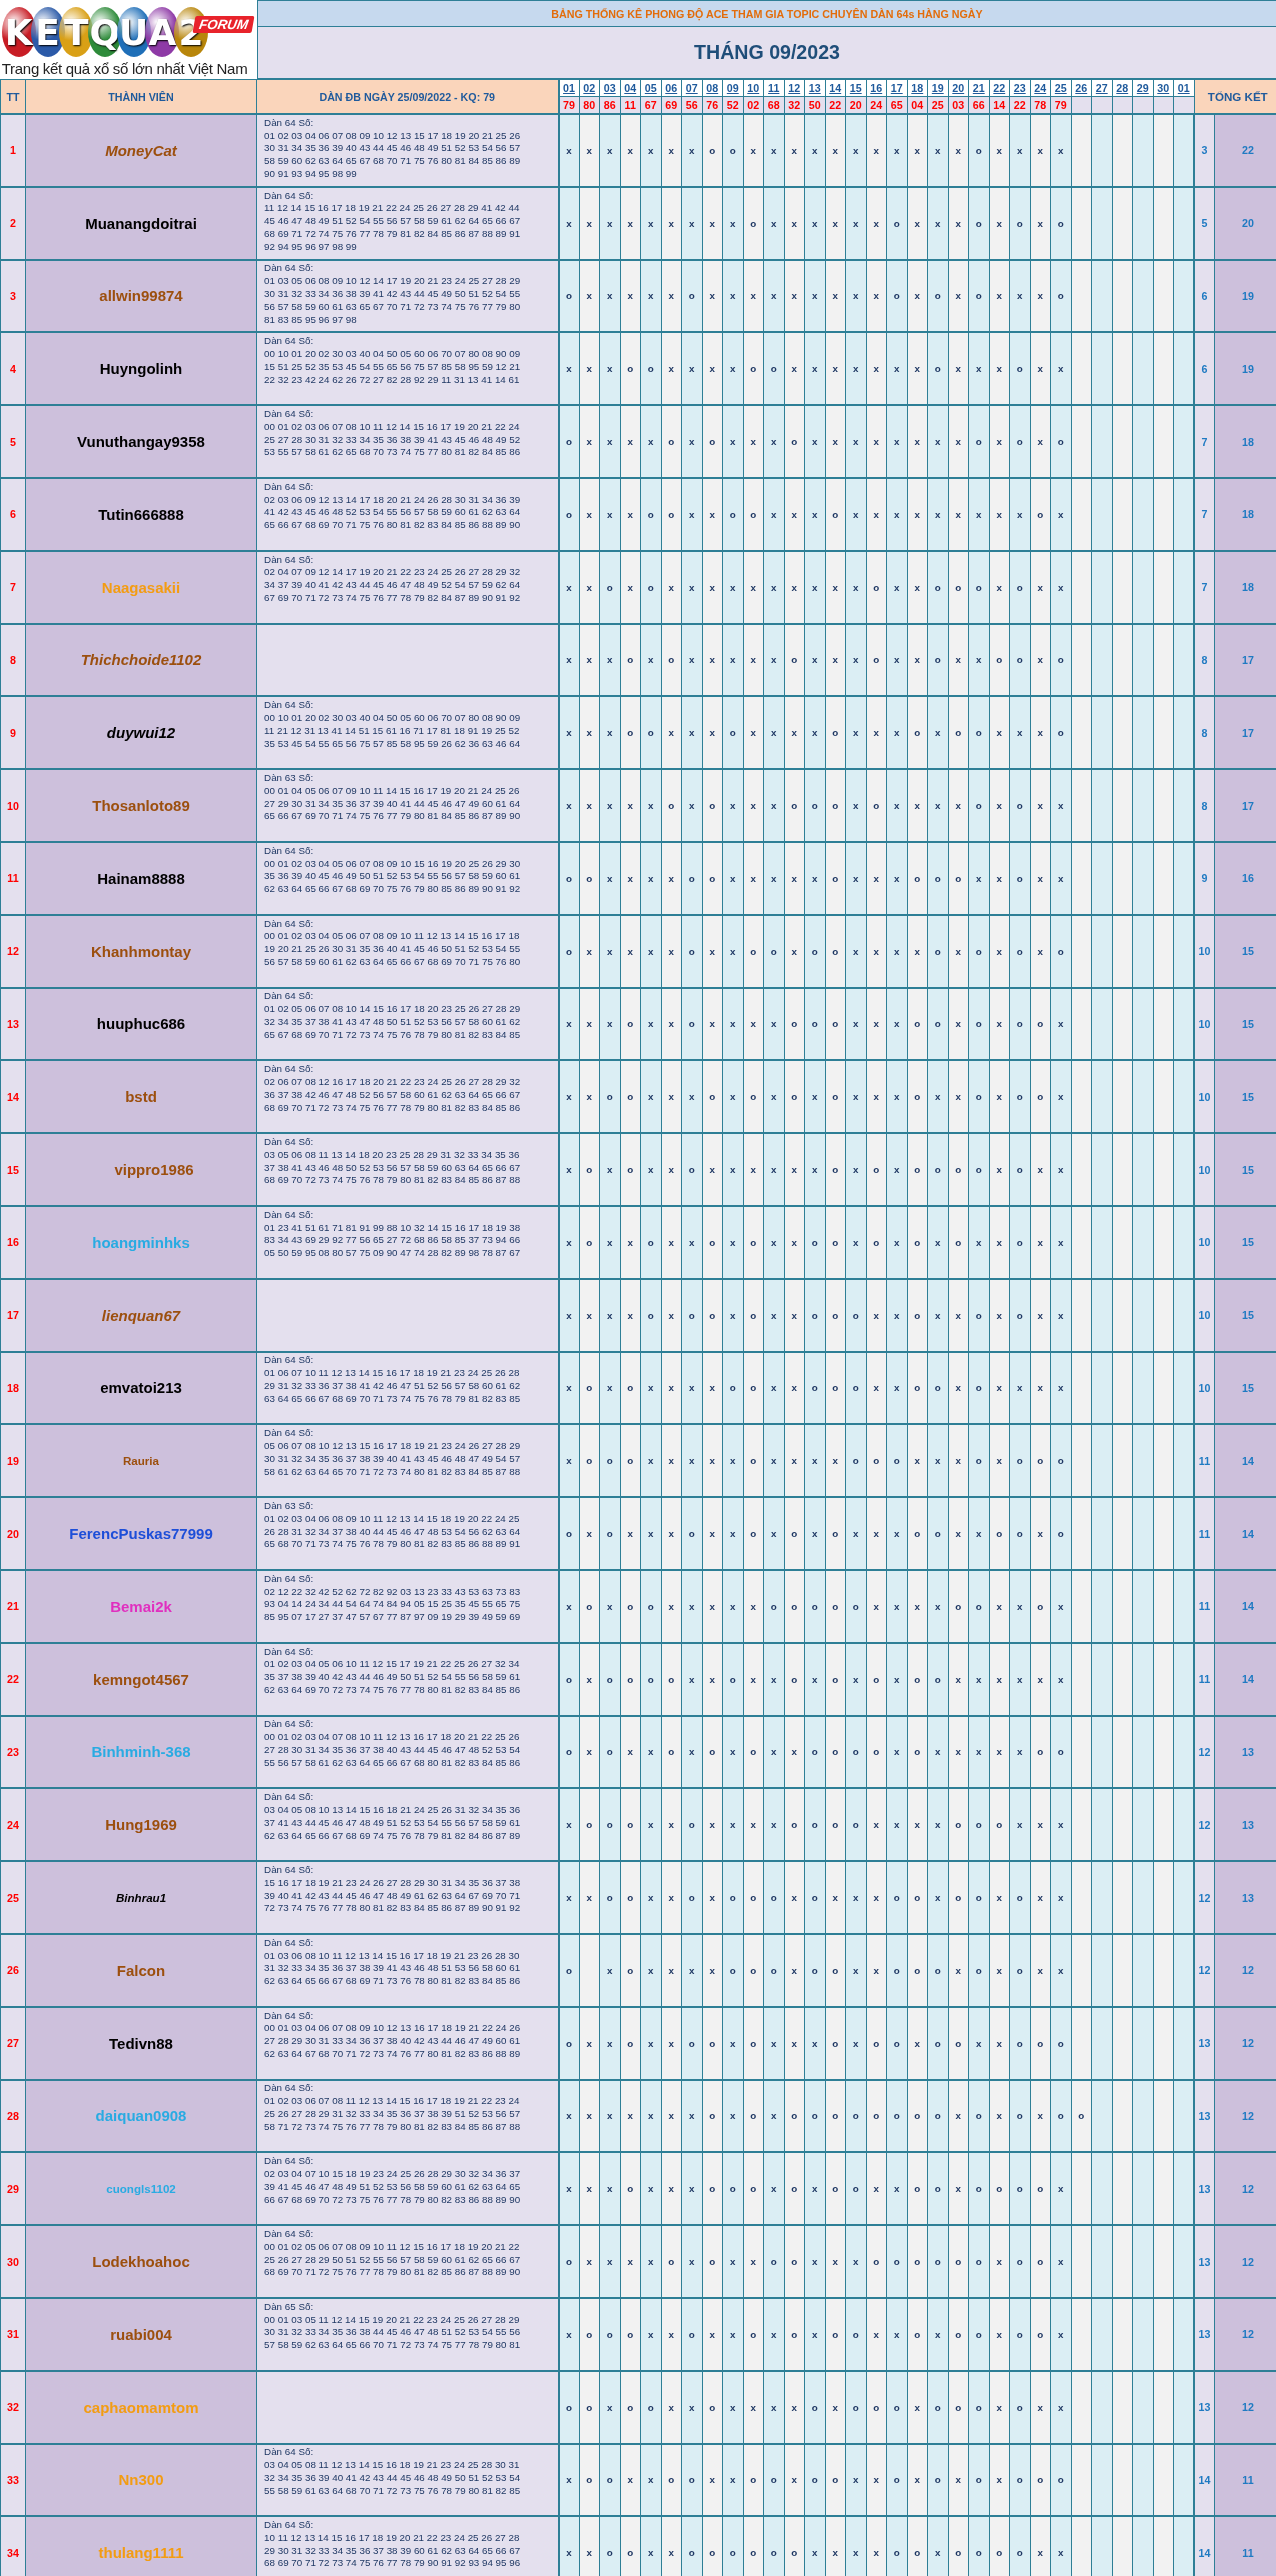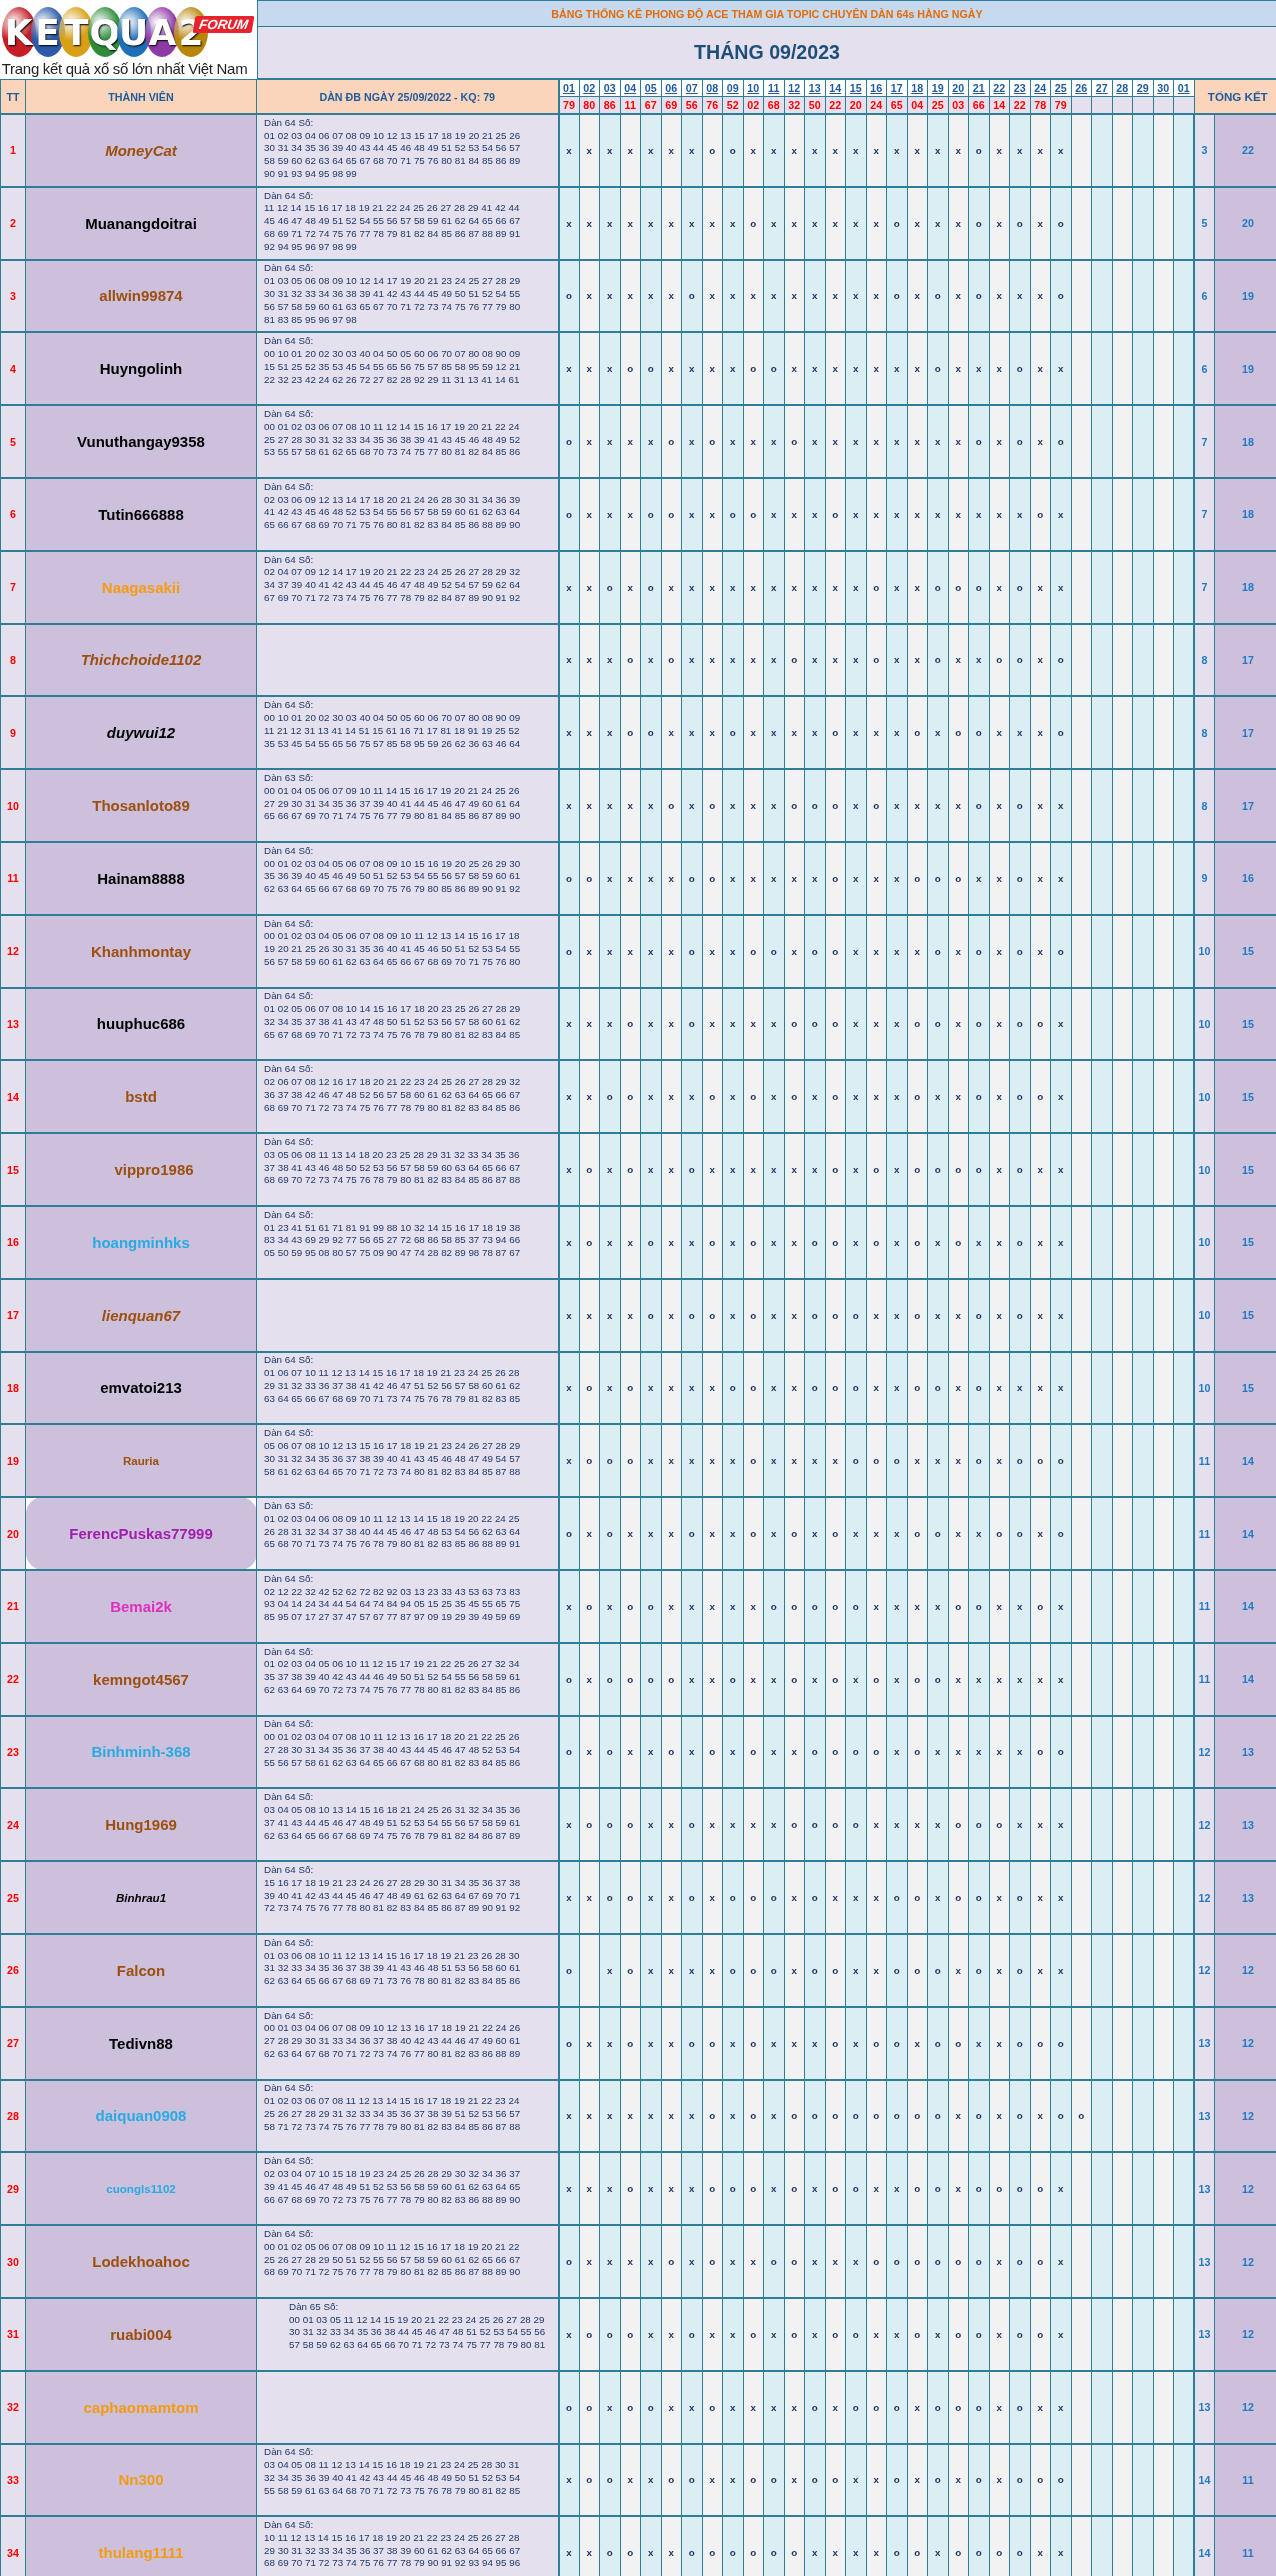--- a/index.html
+++ b/index.html
@@ -977,21 +977,21 @@
           <td class="c ca"></td>
           <td class="c cb"></td>
           <td class="c ca"></td>
           <td class="c cb"></td>
           <td class="c ca"></td>
           <td class="miss">11</td>
           <td class="total">14</td>
         </tr>
         <tr class="row">
           <td class="tt">20</td>
-          <td class="name" style="color: #a21caf; border-radius: 17px;">FerencPuskas77999</td>
+          <td class="name" style="color: #1d4ed8;">FerencPuskas77999</td>
           <td class="dan">
             <div class="dan-inner" style="white-space: pre-line;">Dàn 63 Số:
 01 02 03 04 06 08 09 10 11 12 13 14 15 18 19 20 22 24 25
 26 28 31 32 34 37 38 40 44 45 46 47 48 53 54 56 62 63 64
 65 68 70 71 73 74 75 76 78 79 80 81 82 83 85 86 88 89 91</div>
           </td>
           <td class="c ca leftthick">o</td>
           <td class="c cb">x</td>
           <td class="c ca">o</td>
           <td class="c cb">x</td>
@@ -1452,21 +1452,21 @@
           <td class="c ca"></td>
           <td class="c cb"></td>
           <td class="c ca"></td>
           <td class="miss">13</td>
           <td class="total">12</td>
         </tr>
         <tr class="row">
           <td class="tt">31</td>
           <td class="name" style="color: rgb(156, 79, 14);">ruabi004</td>
           <td class="dan">
-            <div class="dan-inner" style="white-space: pre-line; margin-left: 25px;">Dàn 65 Số:
+            <div class="dan-inner" style="white-space: pre-line;">Dàn 65 Số:
 00 01 03 05 11 12 14 15 19 20 21 22 23 24 25 26 27 28 29
 30 31 32 33 34 35 36 38 44 45 46 47 48 51 52 53 54 55 56
 57 58 59 62 63 64 65 66 70 71 72 73 74 75 77 78 79 80 81</div>
           </td>
           <td class="c ca leftthick">x</td>
           <td class="c cb">o</td>
           <td class="c ca">o</td>
           <td class="c cb">o</td>
           <td class="c ca">x</td>
           <td class="c cb">x</td>

